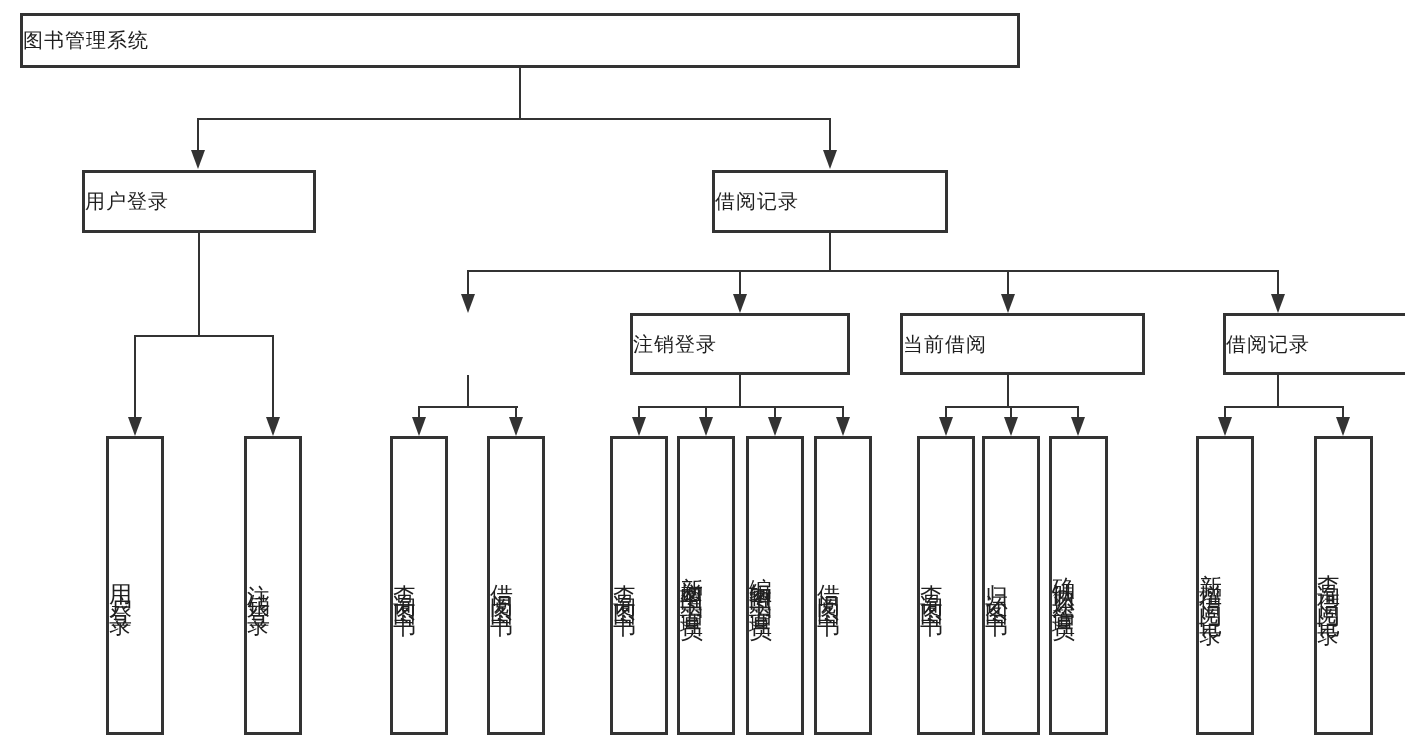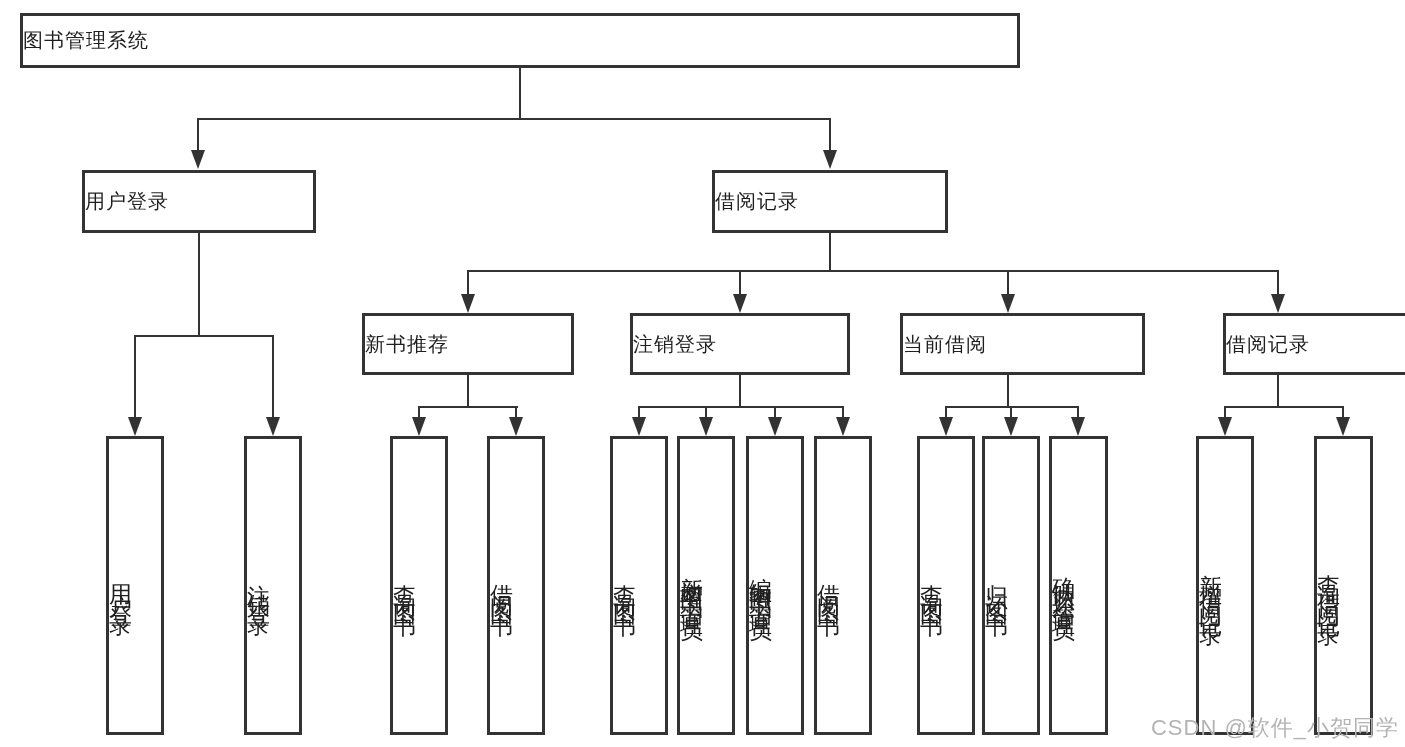--- a/index.html
+++ b/index.html
@@ -91,23 +91,20 @@
   <div class="h" style="left:467px;top:270px;width:812px;"></div>
   <div class="v" style="left:467px;top:270px;height:25px;"></div>
   <div class="arrowhead" style="left:461px;top:294px;"></div>
   <div class="v" style="left:739px;top:270px;height:25px;"></div>
   <div class="arrowhead" style="left:733px;top:294px;"></div>
   <div class="v" style="left:1007px;top:270px;height:25px;"></div>
   <div class="arrowhead" style="left:1001px;top:294px;"></div>
   <div class="v" style="left:1277px;top:270px;height:25px;"></div>
   <div class="arrowhead" style="left:1271px;top:294px;"></div>
 
-  <div class="box" style="left:362px;top:313px;width:212px;height:62px;">
-    <span>新书推荐</span>
-  </div>
   <div class="box" style="left:630px;top:313px;width:220px;height:62px;">
     <span>注销登录</span>
   </div>
   <div class="box" style="left:900px;top:313px;width:245px;height:62px;">
     <span>当前借阅</span>
   </div>
   <div class="box" style="left:1223px;top:313px;width:212px;height:62px;">
     <span>借阅记录</span>
   </div>
 
@@ -182,15 +179,14 @@
     <span class="vtext tight">确认归还（管理员）</span>
   </div>
 
   <div class="box leaf" style="left:1196px;">
     <span class="vtext">新增借阅记录</span>
   </div>
   <div class="box leaf" style="left:1314px;width:59px;">
     <span class="vtext">查询借阅记录</span>
   </div>
 
-  <div id="watermark">CSDN @软件_小贺同学</div>
 
 </div>
 
 </body></html>

